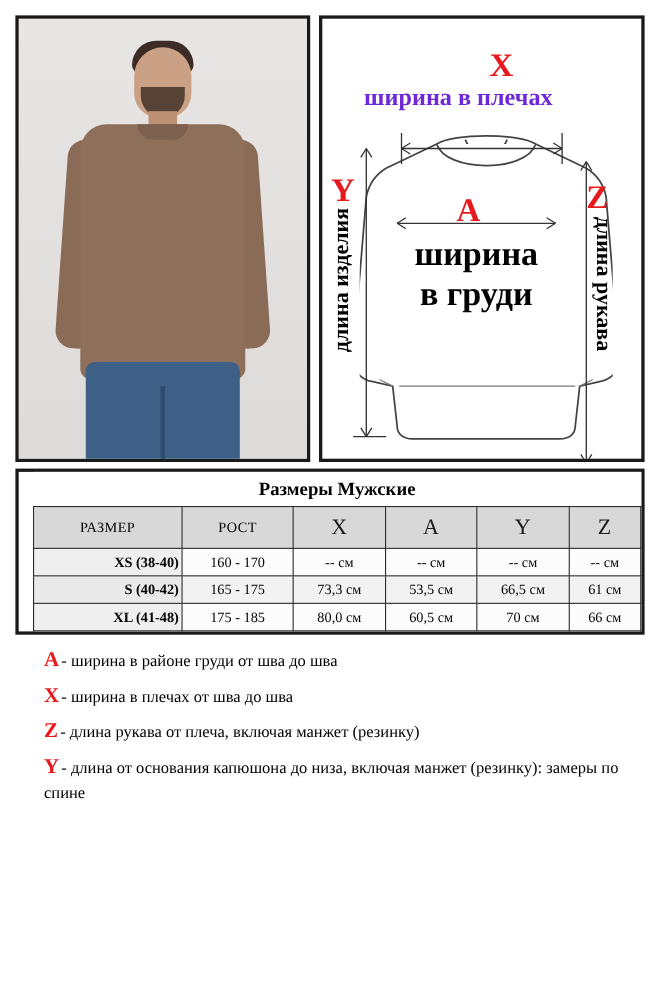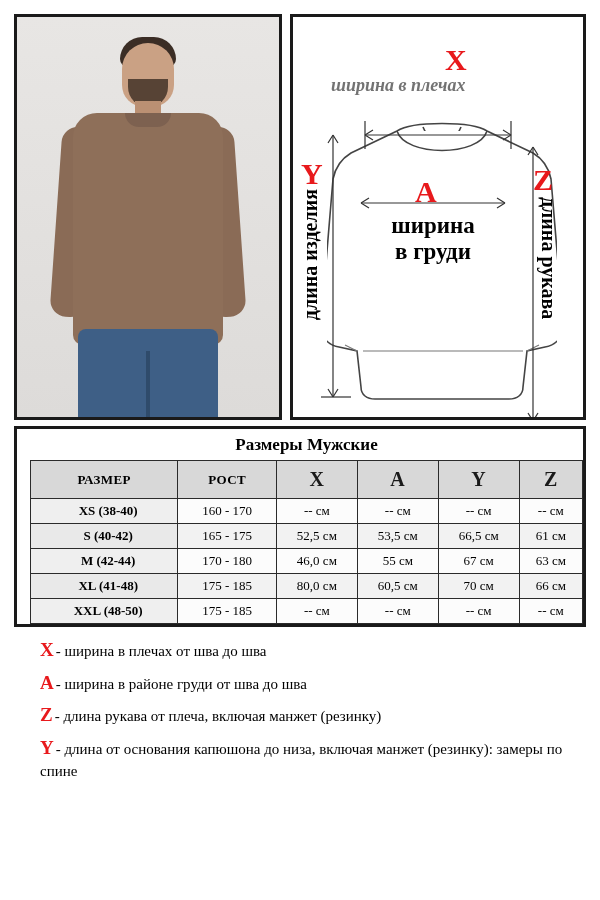--- a/index.html
+++ b/index.html
@@ -146,23 +146,22 @@
   .lab {
     position: absolute;
     color: #e8191c;
     font-weight: bold;
     font-family: "Liberation Serif", serif;
   }
   .lab-x { left: 152px; top: 26px; font-size: 30px; }
   .cap-x {
     position: absolute;
     left: 38px; top: 58px;
-    font-size: 18px; font-weight: bold; color: #737373;
+    font-size: 22px; font-weight: bold; color: #6d28d9;
     white-space: nowrap;
-    font-style: italic;
   }
   .lab-y { left: 8px; top: 140px; font-size: 30px; }
   .cap-y {
     position: absolute;
     left: 6px; top: 172px;
     font-size: 20px; font-weight: bold; color: #000;
     writing-mode: vertical-rl;
     text-orientation: mixed;
     transform: rotate(180deg);
     white-space: nowrap;
@@ -173,21 +172,21 @@
     left: 244px; top: 180px;
     font-size: 20px; font-weight: bold; color: #000;
     writing-mode: vertical-rl;
     text-orientation: mixed;
     white-space: nowrap;
   }
   .lab-a { left: 122px; top: 158px; font-size: 30px; }
   .cap-a {
     position: absolute;
     left: 60px; top: 196px;
-    font-size: 23px; font-weight: bold; color: #000;
+    font-size: 31px; font-weight: bold; color: #000;
     text-align: center;
     width: 160px;
     line-height: 1.15;
   }
 
   
   .table-wrap {
     margin-top: 6px;
     border: 3px solid #1a1a1a;
     box-sizing: border-box;
@@ -205,31 +204,31 @@
     border-collapse: collapse;
     font-size: 13px;
   }
   th, td {
     border: 1px solid #2b2b2b;
     text-align: center;
     padding: 4px 2px;
   }
   thead th {
     background: #d8d8d8;
-    font-weight: bold;
+    font-weight: normal;
     font-size: 13px;
     letter-spacing: .4px;
     padding: 7px 2px;
   }
   thead th.big {
     font-size: 20px;
     color: #1a1a1a;
   }
   td.size-cell {
-    text-align: center;
+    text-align: right;
     padding-left: 10px;
     font-weight: bold;
     background: #f0f0f0;
   }
   tbody tr:nth-child(odd) td { background: #fcfcfc; }
   tbody tr:nth-child(even) td { background: #f2f2f2; }
   tbody tr:nth-child(odd) td.size-cell { background: #efefef; }
   tbody tr:nth-child(even) td.size-cell { background: #e9e9e9; }
 
   
@@ -348,59 +347,43 @@
           <td class="size-cell">XS (38-40)</td>
           <td>160 - 170</td>
           <td>-- см</td>
           <td>-- см</td>
           <td>-- см</td>
           <td>-- см</td>
         </tr>
         <tr>
           <td class="size-cell">S (40-42)</td>
           <td>165 - 175</td>
-          <td>52,5 см</td>
+          <td>73,3 см</td>
           <td>53,5 см</td>
           <td>66,5 см</td>
           <td>61 см</td>
-        </tr>
-        <tr>
-          <td class="size-cell">M (42-44)</td>
-          <td>170 - 180</td>
-          <td>46,0 см</td>
-          <td>55 см</td>
-          <td>67 см</td>
-          <td>63 см</td>
         </tr>
         <tr>
           <td class="size-cell">XL (41-48)</td>
           <td>175 - 185</td>
           <td>80,0 см</td>
           <td>60,5 см</td>
           <td>70 см</td>
           <td>66 см</td>
         </tr>
-        <tr>
-          <td class="size-cell">XXL (48-50)</td>
-          <td>175 - 185</td>
-          <td>-- см</td>
-          <td>-- см</td>
-          <td>-- см</td>
-          <td>-- см</td>
-        </tr>
       </tbody>
     </table>
   </div>
 
   <div class="legend">
     <div class="legend-row">
+      <span class="legend-letter">A</span><span>- ширина в районе груди от шва до шва</span>
+    </div>
+    <div class="legend-row">
       <span class="legend-letter">X</span><span>- ширина в плечах от шва до шва</span>
-    </div>
-    <div class="legend-row">
-      <span class="legend-letter">A</span><span>- ширина в районе груди от шва до шва</span>
     </div>
     <div class="legend-row">
       <span class="legend-letter">Z</span><span>- длина рукава от плеча, включая манжет (резинку)</span>
     </div>
     <div class="legend-row">
       <span class="legend-letter">Y</span><span>- длина от основания капюшона до низа, включая манжет (резинку): замеры по спине</span>
     </div>
   </div>
 
 </div>

